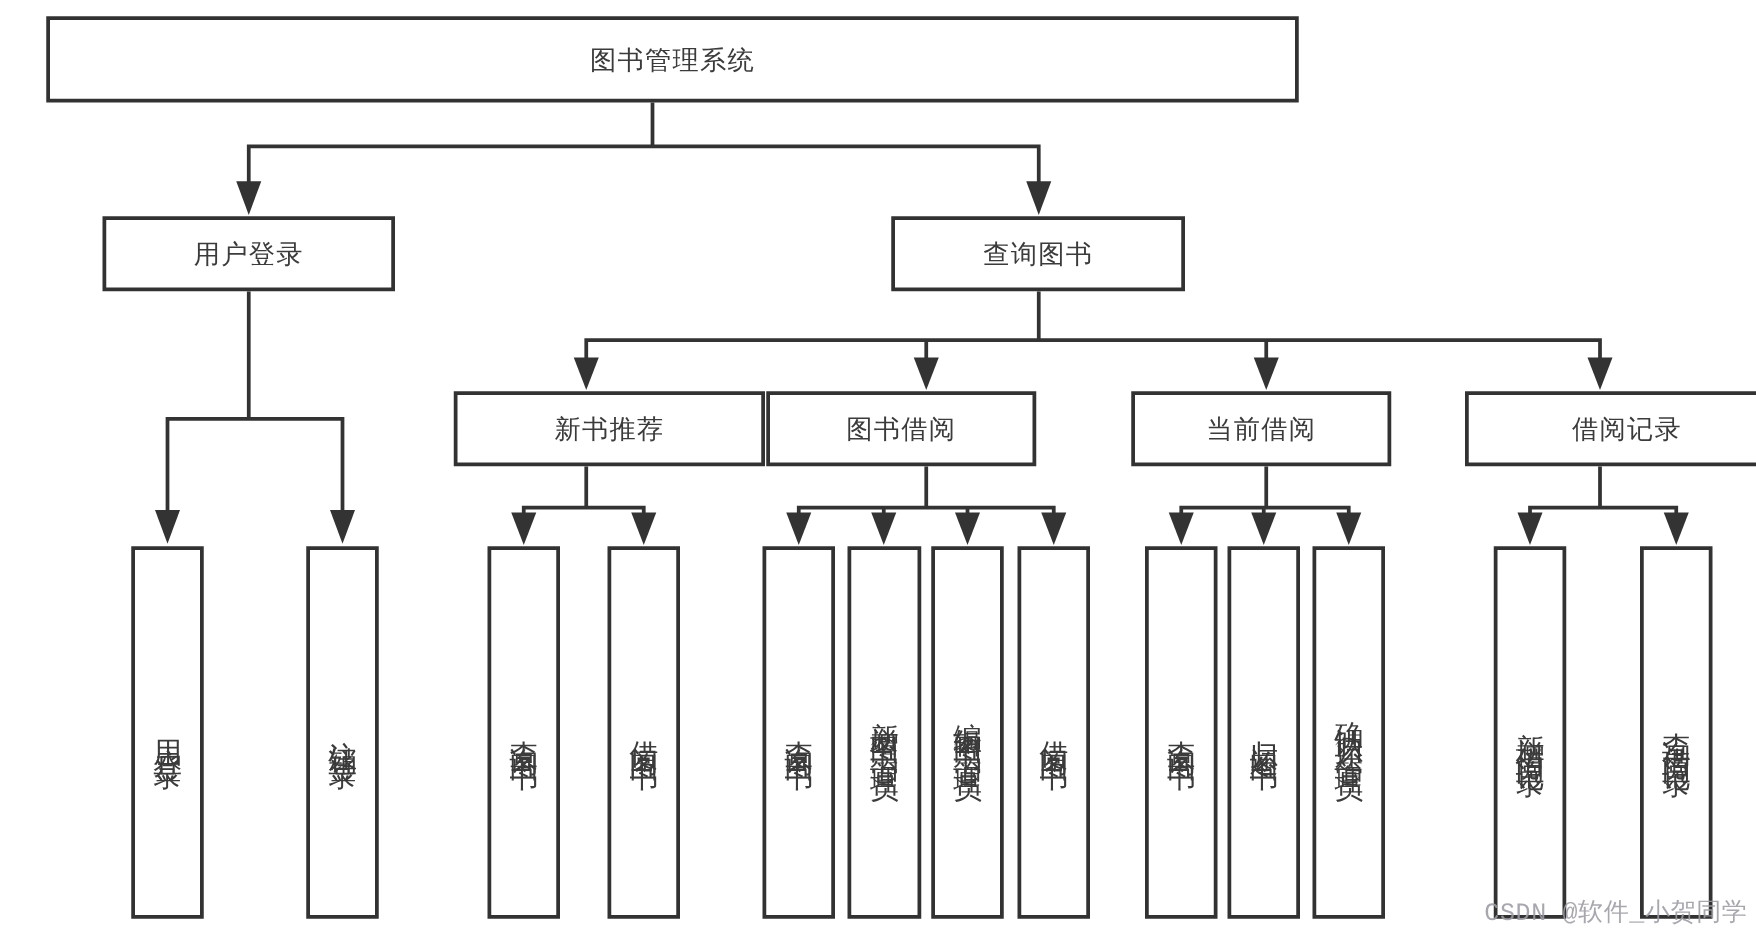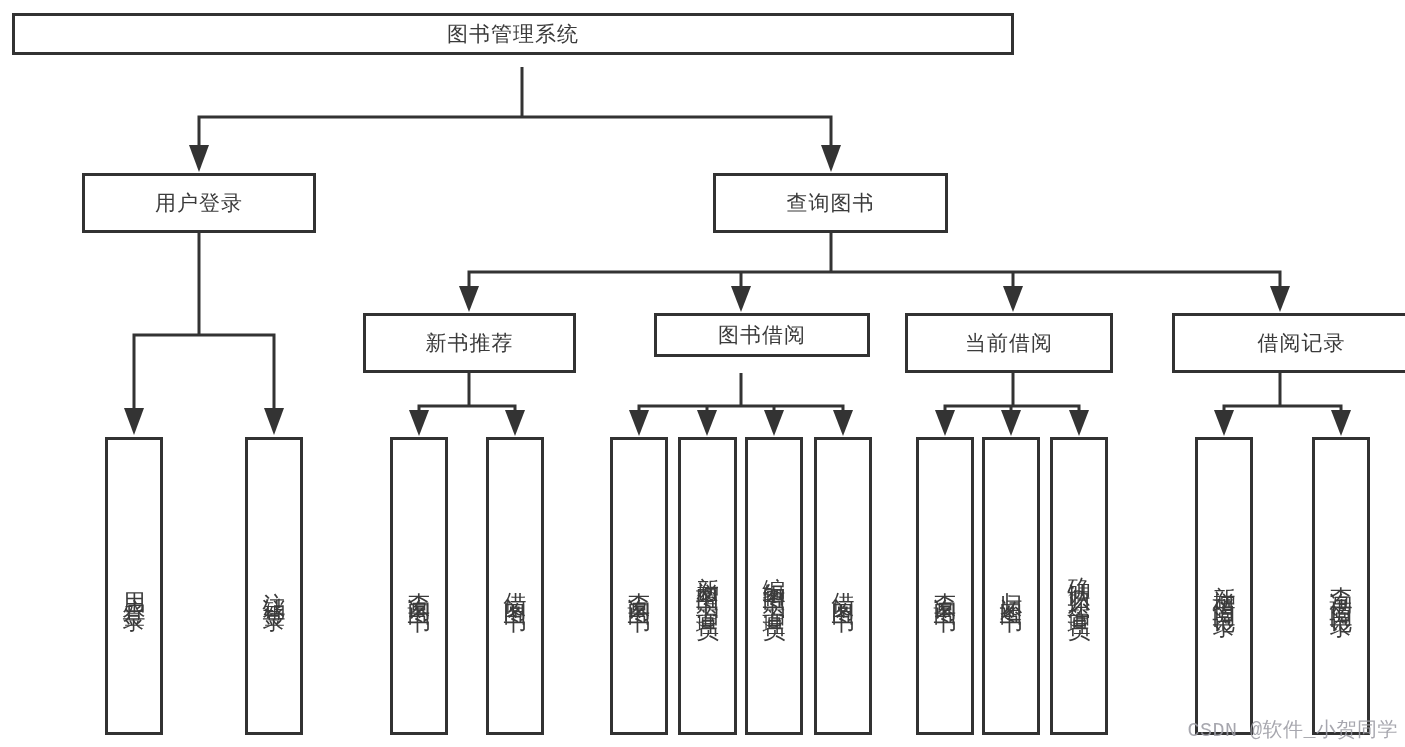--- a/index.html
+++ b/index.html
@@ -106,27 +106,27 @@
       <polygon class="c-arrow" points="1069,410 1089,410 1079,436"></polygon>
     </g>
     <g>
       <path class="c-line" d="M1280 373 V406"></path>
       <path class="c-line" d="M1224 413 V406 H1341 V413"></path>
       <polygon class="c-arrow" points="1214,410 1234,410 1224,436"></polygon>
       <polygon class="c-arrow" points="1331,410 1351,410 1341,436"></polygon>
     </g>
   </svg>
 
-  <div class="node h" style="left:12px;top:13px;width:1002px;height:42px">图书管理系统</div>
+  <div class="node h" style="left:37px;top:13px;width:1002px;height:69px">图书管理系统</div>
 
   <div class="node h" style="left:82px;top:173px;width:234px;height:60px">用户登录</div>
   <div class="node h" style="left:713px;top:173px;width:235px;height:60px">查询图书</div>
 
-  <div class="node h" style="left:363px;top:313px;width:213px;height:60px">新书推荐</div>
-  <div class="node h" style="left:654px;top:313px;width:216px;height:44px">图书借阅</div>
+  <div class="node h" style="left:363px;top:313px;width:249px;height:60px">新书推荐</div>
+  <div class="node h" style="left:613px;top:313px;width:216px;height:60px">图书借阅</div>
   <div class="node h" style="left:905px;top:313px;width:208px;height:60px">当前借阅</div>
   <div class="node h" style="left:1172px;top:313px;width:259px;height:60px">借阅记录</div>
 
   <div class="node v" style="left:105px;top:437px;width:58px;height:298px">用户登录</div>
   <div class="node v" style="left:245px;top:437px;width:58px;height:298px">注销登录</div>
 
   <div class="node v" style="left:390px;top:437px;width:58px;height:298px">查询图书</div>
   <div class="node v" style="left:486px;top:437px;width:58px;height:298px">借阅图书</div>
 
   <div class="node v" style="left:610px;top:437px;width:58px;height:298px">查询图书</div>

